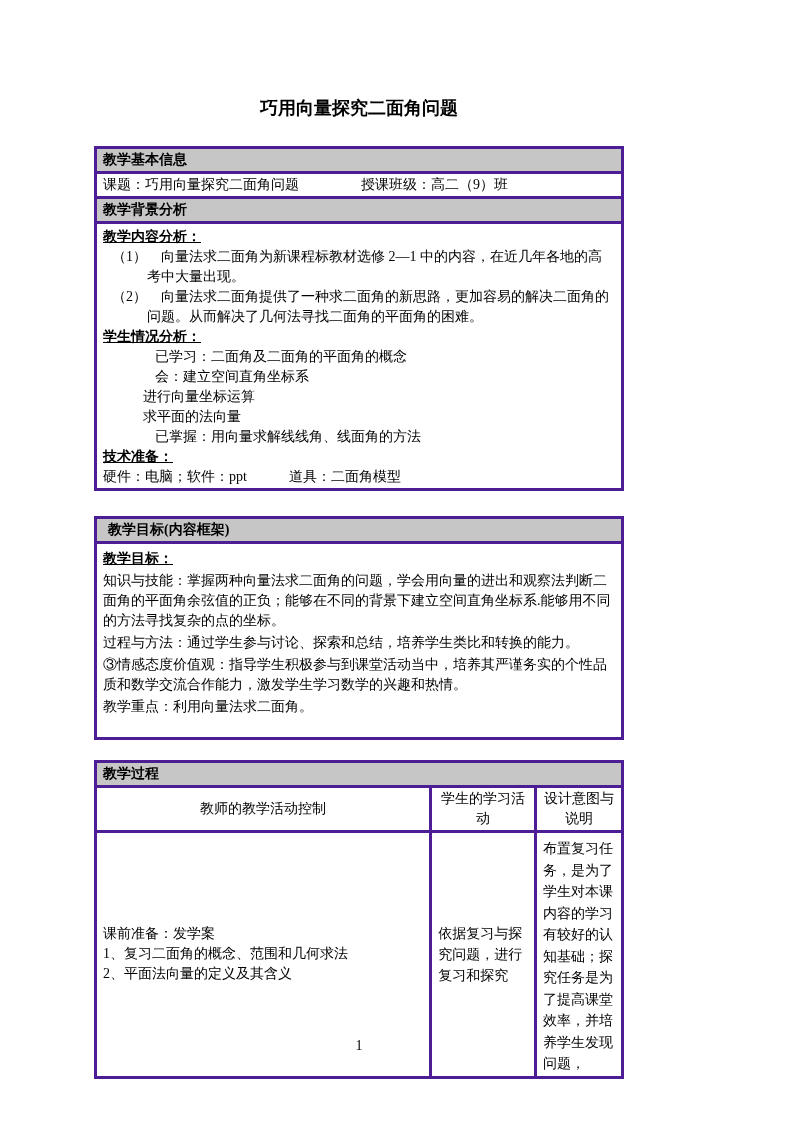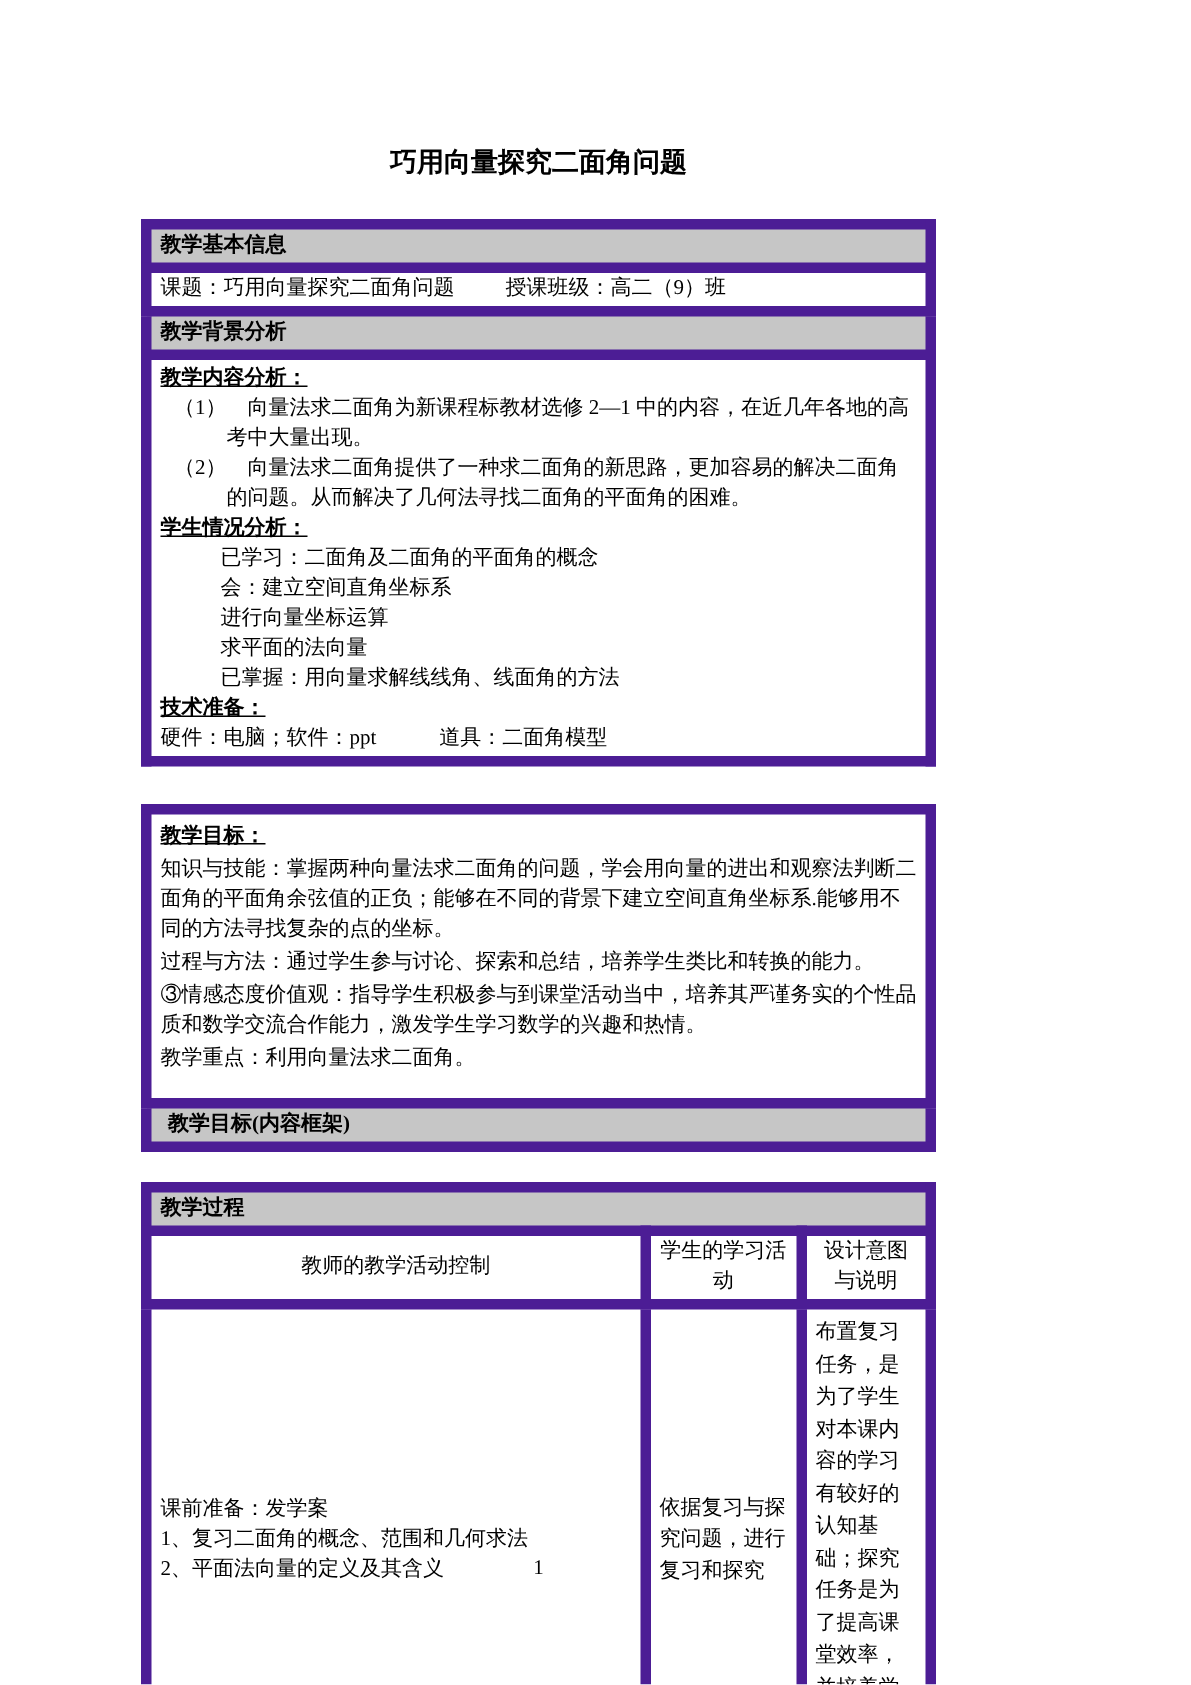--- a/index.html
+++ b/index.html
@@ -23,36 +23,36 @@
     text-align:center; font-size:16px; font-weight:bold; line-height:22px;
     margin-top:12px;
   }
   table.doc-table {
     width:100%; border-collapse:collapse; table-layout:fixed;
   }
   .t1 { margin-top:26px; }
   .t2 { margin-top:25px; }
   .t3 { margin-top:20px; }
   td {
-    border:7px solid #4c1d95;
+    border:3px solid #4c1d95;
     font-size:14px; line-height:20px;
     padding:1px 6px;
     vertical-align:top;
     word-break:break-all;
   }
   .gray { background:#c6c6c6; font-weight:bold; height:22px; }
   .goal-gray { padding-left:11px; }
   .sec-title { font-weight:bold; text-decoration:underline; }
   .bg-content { height:246px; padding-top:3px; }
   .hang { padding-left:44px; text-indent:-35px; }
-  .indA { margin-left:40px; }
+  .indA { margin-left:52px; }
   .indB { margin-left:40px; }
   .goal-content { height:196px; padding-top:5px; }
   .goal-content .para { margin-bottom:2px; }
-  .class-label { margin-left:34px; }
+  .class-label { margin-left:62px; }
   .t3 .col-header td { height:40px; text-align:center; vertical-align:middle; }
   .t3 .content-row td { height:197px; }
   .teacher-cell { vertical-align:middle; }
   .student-cell { vertical-align:middle; line-height:21px; }
   .design-cell { vertical-align:top; line-height:21.5px; padding-top:5px; }
   .page-number {
     position:absolute; left:0; right:0; top:1038px;
     text-align:center; font-size:14px;
   }
 </style>
@@ -90,30 +90,30 @@
         <div class="sec-title">技术准备：</div>
         <div>硬件：电脑；软件：ppt　　　道具：二面角模型</div>
       </td>
     </tr>
   </tbody>
     </table>
 
   <table class="doc-table t2">
     <tbody>
         <tr>
+      <td class="gray goal-gray">教学目标(内容框架)</td>
+    </tr>
+    <tr>
       <td class="goal-content">
         <div class="sec-title para">教学目标：</div>
         <div class="para">知识与技能：掌握两种向量法求二面角的问题，学会用向量的进出和观察法判断二面角的平面角余弦值的正负；能够在不同的背景下建立空间直角坐标系.能够用不同的方法寻找复杂的点的坐标。</div>
         <div class="para">过程与方法：通过学生参与讨论、探索和总结，培养学生类比和转换的能力。</div>
         <div class="para">③情感态度价值观：指导学生积极参与到课堂活动当中，培养其严谨务实的个性品质和数学交流合作能力，激发学生学习数学的兴趣和热情。</div>
         <div class="para">教学重点：利用向量法求二面角。</div>
       </td>
-    </tr>
-    <tr>
-      <td class="gray goal-gray">教学目标(内容框架)</td>
     </tr>
   </tbody>
     </table>
 
   <table class="doc-table t3">
     <colgroup>
       <col style="width:63.6%">
       <col style="width:19.9%">
       <col>
     </colgroup>

